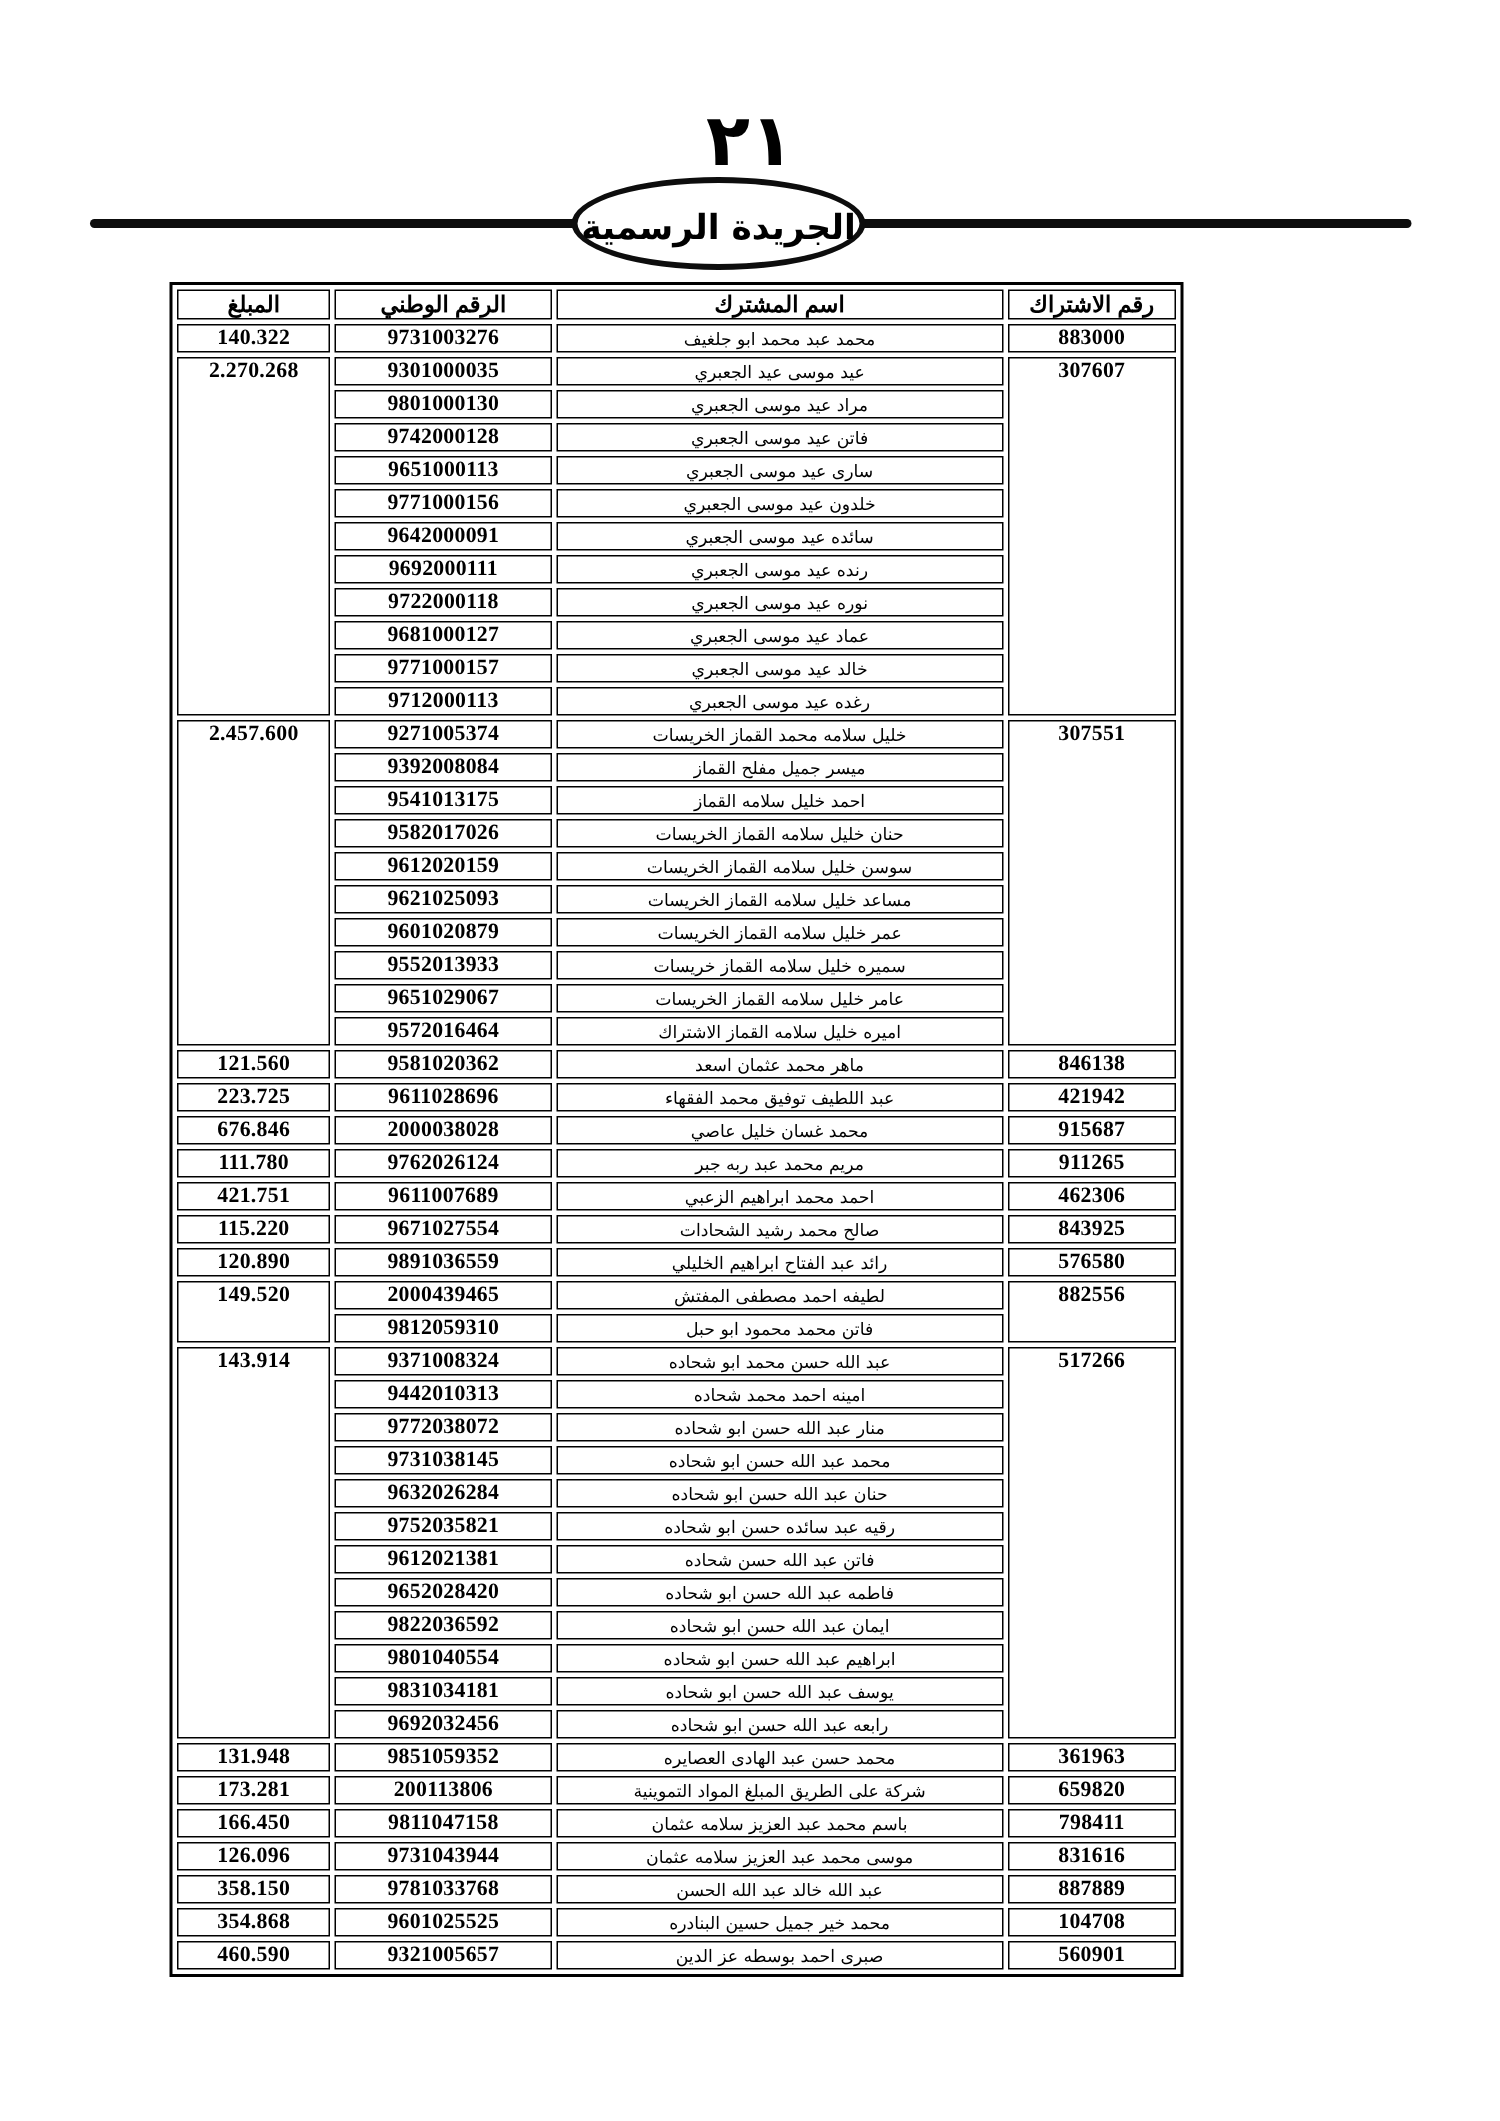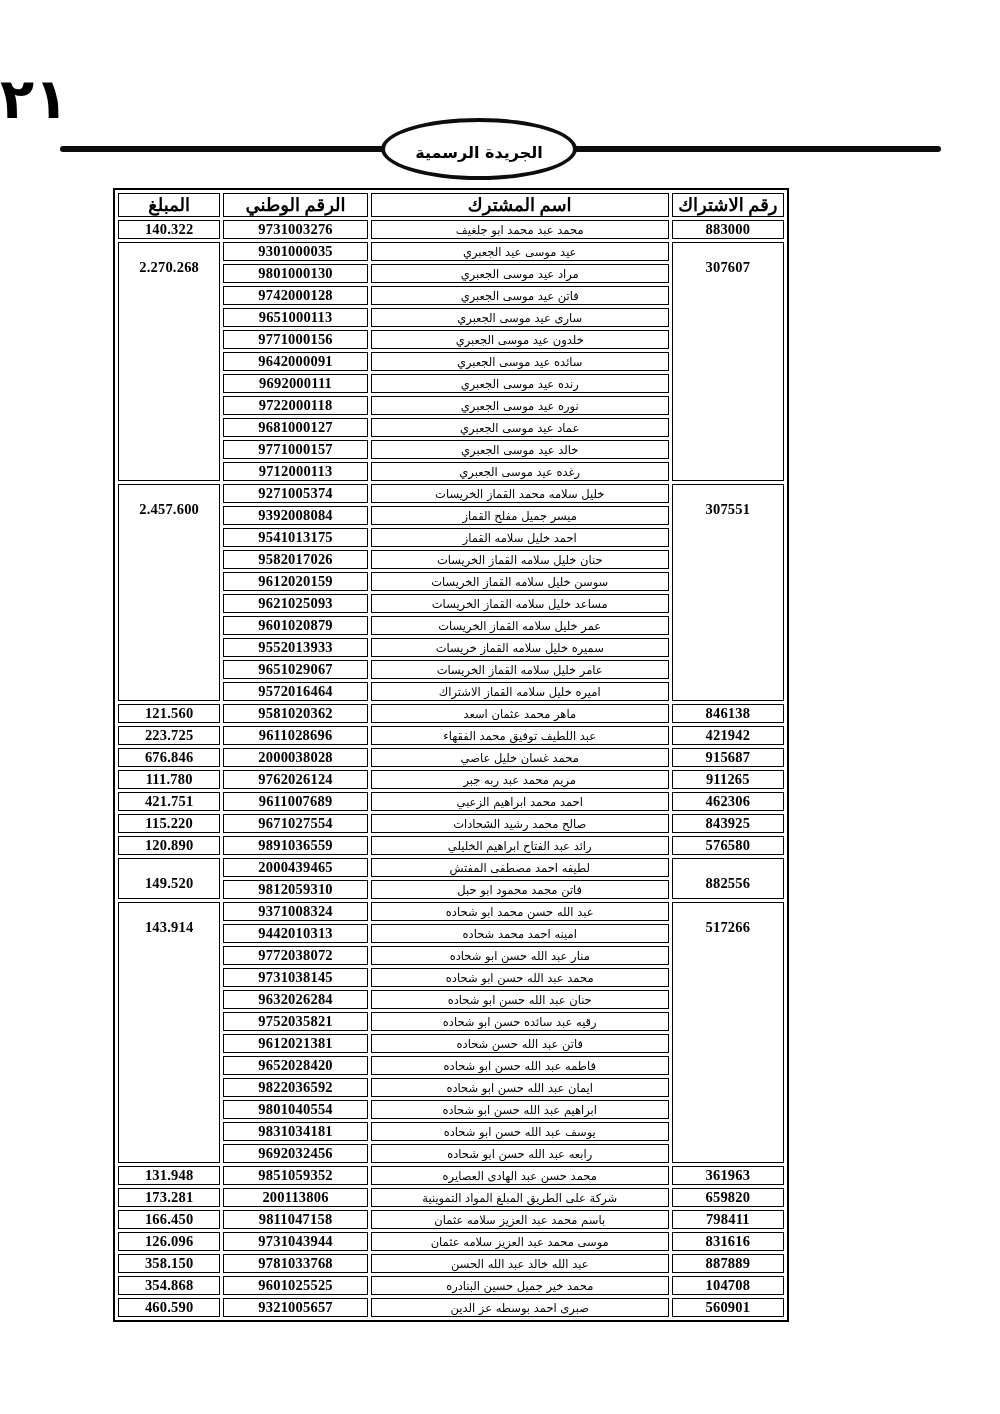--- a/index.html
+++ b/index.html
@@ -2,52 +2,52 @@
 <html lang="ar"><head>
 <meta charset="utf-8">
 <style>
   html,body{margin:0;padding:0;}
   body{
     width:1000px;height:1414px;position:relative;background:#ffffff;
     font-family:"DejaVu Sans",sans-serif;font-weight:bold;color:#000;
     overflow:hidden;
   }
   .page-number{
-    position:absolute;top:66px;left:0;right:0;text-align:left;
-    font-size:56px;font-weight:bold;letter-spacing:4px;
+    position:absolute;top:66px;left:0;right:0;text-align:center;
+    font-size:48px;font-weight:bold;letter-spacing:4px;
     font-family:"DejaVu Sans",sans-serif;
   }
   .rule{
     position:absolute;top:146px;left:60px;width:881px;height:6px;
     background:#0d0d0d;border-radius:3px;z-index:1;
   }
   .banner{
     position:absolute;top:118px;left:381px;width:196px;height:62px;
     border:4px solid #0d0d0d;border-radius:50%;background:#ffffff;
     display:flex;align-items:center;justify-content:center;z-index:2;
     box-sizing:border-box;
   }
-  .banner-label{font-size:16px;font-weight:bold;padding-top:6px;}
+  .banner-label{font-size:23px;font-weight:bold;padding-top:6px;}
   .table-wrap{position:absolute;top:188px;left:113px;}
   table.gazette{
     width:676px;border:2px solid #000;border-collapse:separate;
     border-spacing:3px;direction:rtl;table-layout:fixed;background:#fff;
   }
   th,td{
     border:1px solid #000;height:17px;padding:0 2px;text-align:center;
     vertical-align:middle;overflow:hidden;white-space:nowrap;
     box-sizing:content-box;
   }
-  th{font-family:Liberation Serif, serif;font-size:18px;font-weight:bold;text-align:center;}
+  th{font-family:Liberation Sans, sans-serif;font-size:15px;font-weight:bold;text-align:center;}
   td.ar{font-family:"DejaVu Sans",sans-serif;font-size:11.5px;font-weight:normal;}
   td.num{
     font-family:"Liberation Serif",serif;font-size:14.5px;font-weight:bold;
     direction:ltr;letter-spacing:0.2px;
   }
-  td.gspan{vertical-align:top;padding-top:16px;}
+  td.gspan{vertical-align:top;padding-top:0;}
 </style>
 </head>
 <body>
 
 <div class="page-number">٢١</div>
 
 <div class="rule"></div>
 
 <div class="banner">
   <span class="banner-label">الجريدة الرسمية</span>

